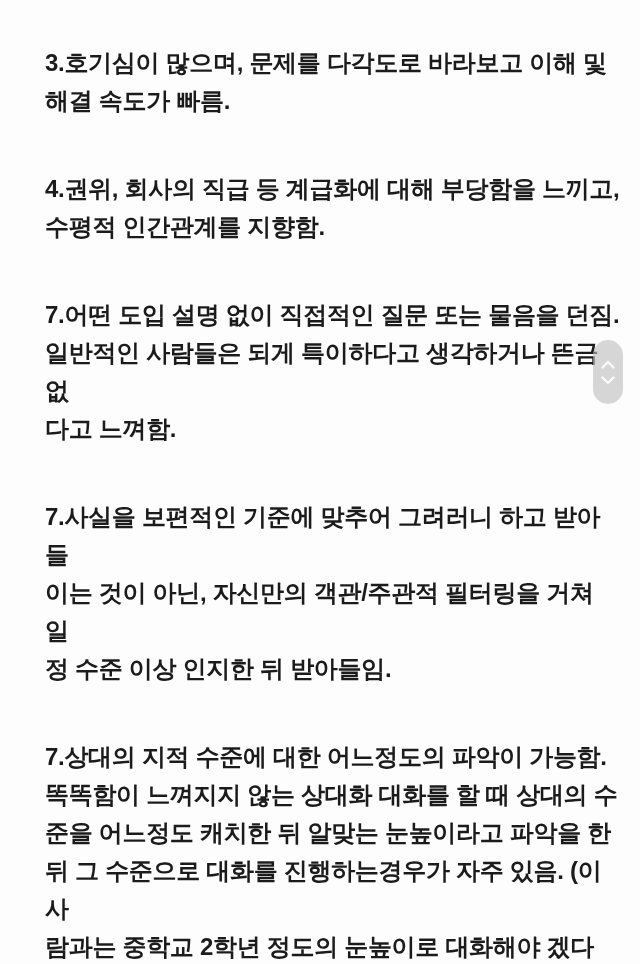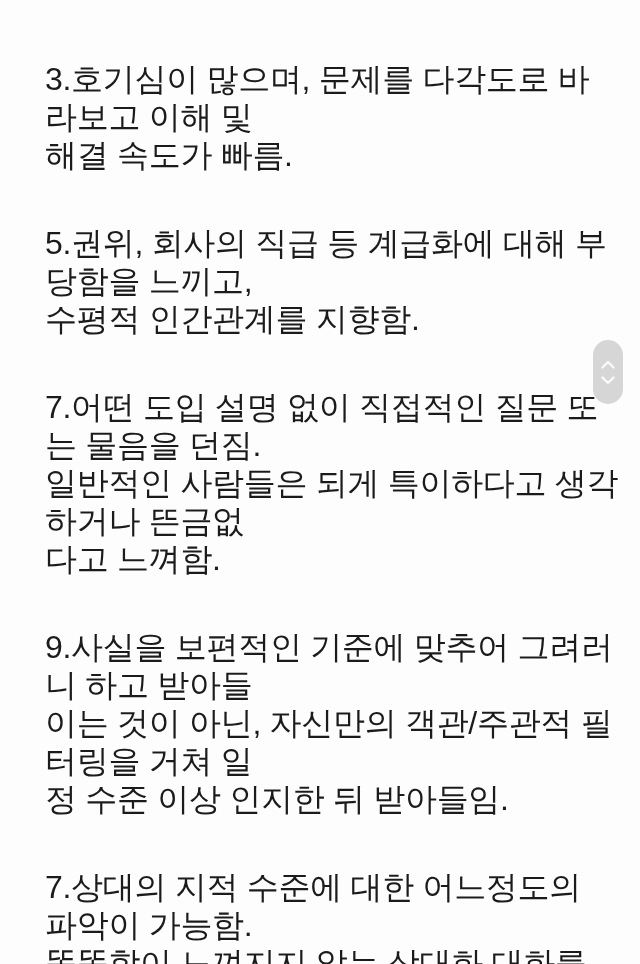--- a/index.html
+++ b/index.html
@@ -11,24 +11,24 @@
     height: 964px;
     background: #fdfdfd;
     font-family: "Liberation Sans", sans-serif;
     position: relative;
     overflow: hidden;
   }
   main.doc {
     padding: 44px 20px 0 45px;
   }
   p.para {
-    margin: 16px 0 50px 0;
-    font-size: 32px;
+    margin: 0 0 50px 0;
+    font-size: 24px;
     line-height: 38px;
-    font-weight: 400;
+    font-weight: 700;
     color: #1b1b1b;
     white-space: pre-wrap;
     letter-spacing: -0.3px;
   }
   .scroll-pill {
     position: absolute;
     top: 340px;
     right: 17px;
     width: 30px;
     height: 64px;
@@ -50,26 +50,26 @@
     display: block;
   }
 </style>
 </head>
 <body style="background: rgb(253, 253, 253);">
 
 <main class="doc">
   <div id="paragraph-container" style="color: rgb(27, 27, 27);">
       <p class="para">3.호기심이 많으며, 문제를 다각도로 바라보고 이해 및
 해결 속도가 빠름.</p>
-      <p class="para">5.권위, 회사의 직급 등 계급화에 대해 부당함을 느끼고,
+      <p class="para">4.권위, 회사의 직급 등 계급화에 대해 부당함을 느끼고,
 수평적 인간관계를 지향함.</p>
       <p class="para">7.어떤 도입 설명 없이 직접적인 질문 또는 물음을 던짐.
 일반적인 사람들은 되게 특이하다고 생각하거나 뜬금없
 다고 느껴함.</p>
-      <p class="para">9.사실을 보편적인 기준에 맞추어 그려러니 하고 받아들
+      <p class="para">7.사실을 보편적인 기준에 맞추어 그려러니 하고 받아들
 이는 것이 아닌, 자신만의 객관/주관적 필터링을 거쳐 일
 정 수준 이상 인지한 뒤 받아들임.</p>
       <p class="para">7.상대의 지적 수준에 대한 어느정도의 파악이 가능함.
 똑똑함이 느껴지지 않는 상대화 대화를 할 때 상대의 수
 준을 어느정도 캐치한 뒤 알맞는 눈높이라고 파악을 한
 뒤 그 수준으로 대화를 진행하는경우가 자주 있음. (이 사
 람과는 중학교 2학년 정도의 눈높이로 대화해야 겠다
 등.  단 이 정확도가 높은 것은 아니며, 따라서 상대가 오
 히려 답답해하거나, 눈치가 없다고 보는경우가 종종 있
 음)</p>

